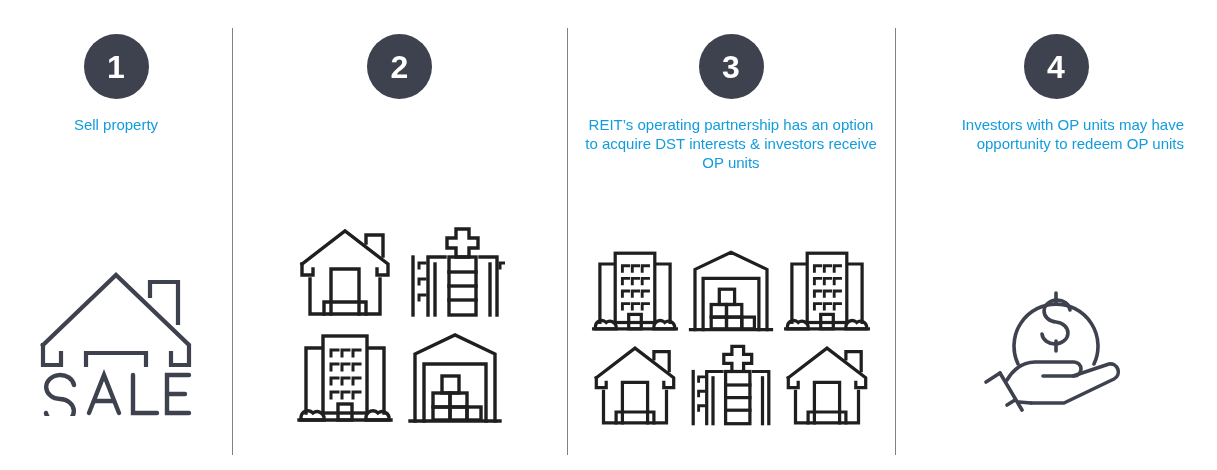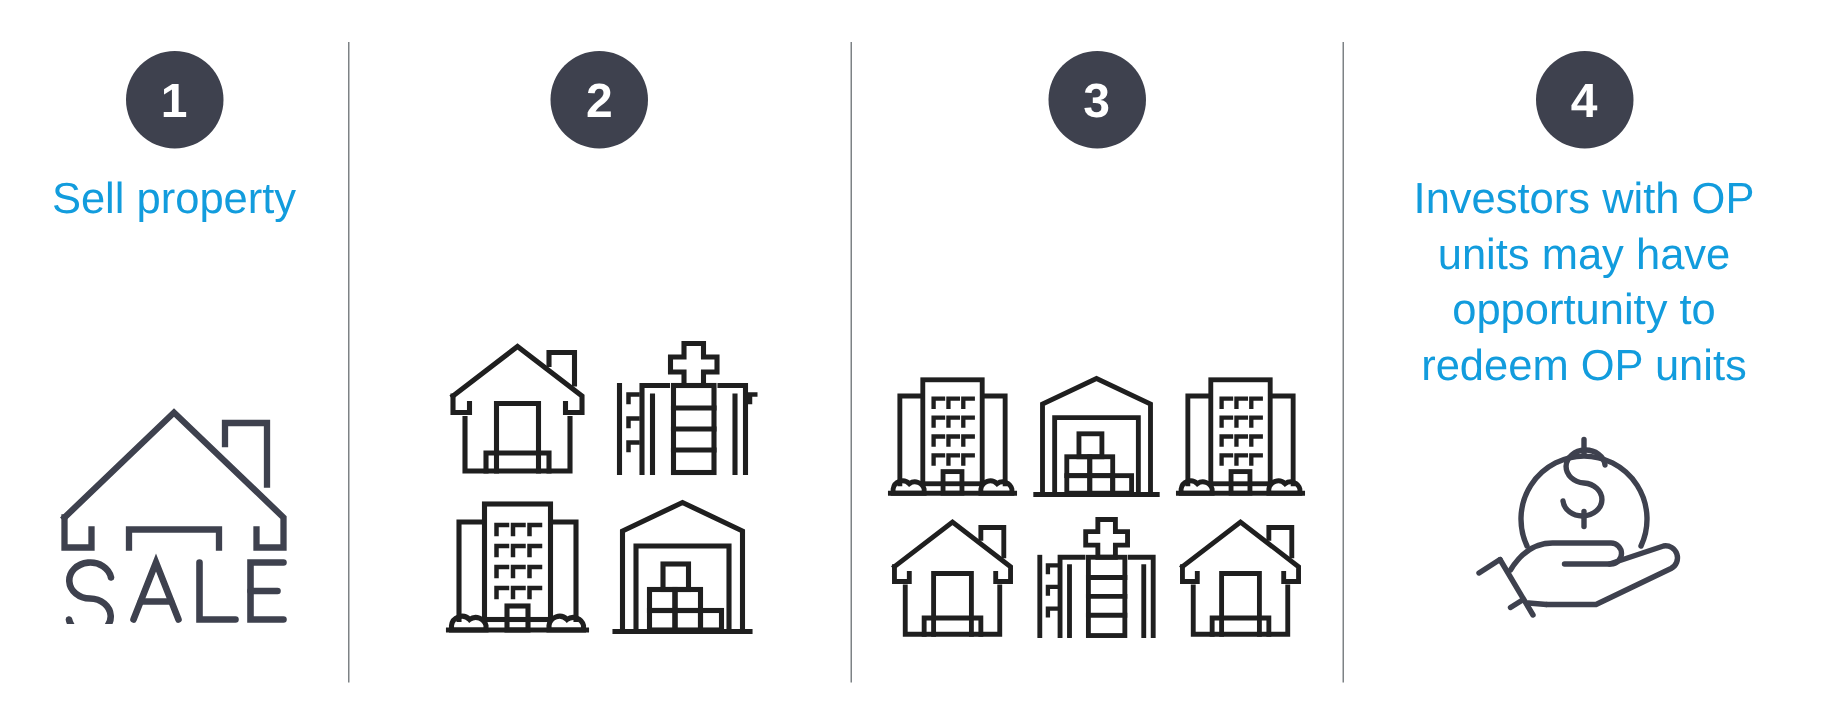--- a/index.html
+++ b/index.html
@@ -57,31 +57,31 @@
     font-size: 32px;
     font-weight: bold;
     line-height: 1;
     letter-spacing: 0px;
     flex: none;
   }
 
   .caption {
     margin-top: 16px;
     color: #129cdd;
-    font-size: 29px;
+    font-size: 15px;
     line-height: 1.28;
     text-align: center;
     font-weight: normal;
     padding: 0 6px;
     box-sizing: border-box;
   }
   .step-1 .caption { width: 200px; }
   .step-2 .caption { width: 320px; }
   .step-3 .caption { width: 312px; }
-  .step-4 .caption { width: 268px; }
+  .step-4 .caption { width: 268px; text-align: right; }
 
   .icon-area {
     margin-top: auto;
     margin-bottom: 0;
     display: flex;
     align-items: flex-start;
     justify-content: center;
     width: 100%;
   }
   .step-1 .icon-area { margin-bottom: 54px; }
@@ -209,20 +209,21 @@
           </svg>
         </span>
 
       </div>
     </div>
   </div>
 
   <div class="step step-3">
     <span class="divider"></span>
     <div class="badge">3</div>
+    <div class="caption">REIT’s operating partnership has an option to acquire DST interests &amp; investors receive OP units</div>
     <div class="icon-area">
       <div class="icon-grid grid-3x2">
 
         <span class="glyph">
           <svg width="90" height="90" viewBox="0 0 100 100" fill="none" stroke="#1f1f1f" stroke-width="3.6" stroke-linecap="square" stroke-linejoin="miter">
             <rect x="28" y="8" width="44" height="77"></rect>
             <polyline points="26,20 11,20 11,85"></polyline>
             <polyline points="74,20 89,20 89,85"></polyline>
             <g stroke-width="3.2">
               <polyline points="36,28 36,22 43,22"></polyline>

